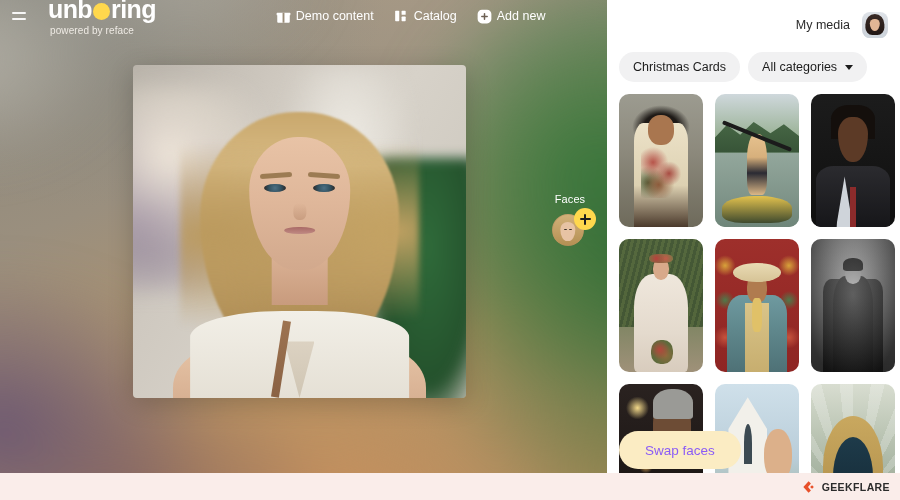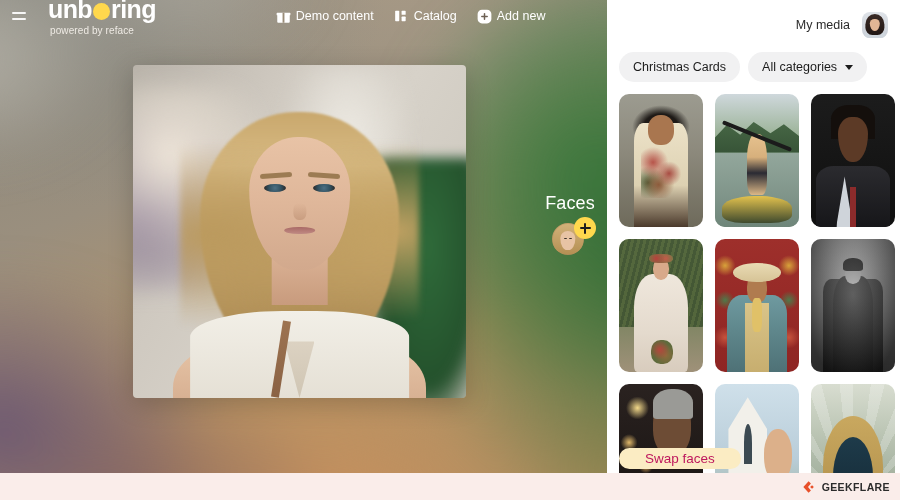--- a/index.html
+++ b/index.html
@@ -124,21 +124,21 @@
      background: linear-gradient(180deg,#dcd2c2 0%, #cfc5b3 100%); clip-path: polygon(50% 100%, 0 0, 100% 0); }
   .strap { position:absolute; left:45%; bottom:0; width:2.4%; height:23%;
      background: linear-gradient(180deg,#9d7350,#8a6244); transform: rotate(9deg); transform-origin: top; }
   .shoulder-l { position:absolute; left:12%; bottom:0; width:28%; height:16%;
      background: linear-gradient(180deg,#e6c4a6,#d8b193); border-radius:60% 20% 0 0 / 80% 40% 0 0;}
   .shoulder-r { position:absolute; right:12%; bottom:0; width:28%; height:16%;
      background: linear-gradient(180deg,#e6c4a6,#d8b193); border-radius:20% 60% 0 0 / 40% 80% 0 0;}
 
   
   .faces-rail { position:absolute; left:540px; top:193px; z-index:6; width:60px; }
-  .faces-label { color:#fff; font-size:18px; font-weight:500; text-align:center; margin-bottom:9px; letter-spacing:.1px;}
+  .faces-label { color:#fff; font-size:11px; font-weight:500; text-align:center; margin-bottom:9px; letter-spacing:.1px;}
   .face-chip-wrap { position:relative; width:34px; height:34px; margin:0 auto; margin-left:12px;}
   .face-chip {
     width:32px; height:32px; border-radius:50%; overflow:hidden; position:relative;
     background: linear-gradient(180deg,#c6a06a 0%, #b08c58 100%); cursor:pointer;
   }
   .fc-hair { position:absolute; left:50%; top:4%; width:94%; height:94%; transform:translateX(-50%);
     background: linear-gradient(180deg,#d2b179,#b59054); border-radius:50% 50% 42% 42%;}
   .fc-skin { position:absolute; left:50%; top:26%; width:48%; height:58%; transform:translateX(-50%);
     background:#e7c3a4; border-radius:48% 48% 44% 44% / 38% 38% 62% 62%;}
   .fc-eye { position:absolute; top:46%; width:9%; height:5%; background:#3b3128; border-radius:50%;}
@@ -271,22 +271,22 @@
   .t9 .arch{position:absolute;left:14%;top:24%;width:72%;height:76%;
      background:linear-gradient(180deg,#c9a85f 0%,#ae8d49 100%);border-radius:50% 50% 0 0;}
   .t9 .inner{position:absolute;left:26%;top:40%;width:48%;height:60%;
      background:linear-gradient(180deg,#1e3b4a 0%,#132733 100%);border-radius:50% 50% 0 0;}
   .t9 .rays{position:absolute;inset:0;background:
      repeating-conic-gradient(from 200deg at 50% 96%, rgba(255,255,255,.22) 0deg 6deg, rgba(255,255,255,0) 6deg 14deg);}
 
   
   .swap-wrap { position:absolute; left:12px; bottom:12px; }
   .swap-btn {
-    background:#FBECC3; color:#be185d; border:none; border-radius:22px;
-    padding:0 26px; height:21px; min-width:118px; font-size:13.5px;
+    background:#FBECC3; color:#8b5cf6; border:none; border-radius:22px;
+    padding:0 26px; height:38px; min-width:118px; font-size:13.5px;
     font-family:"Liberation Sans", sans-serif; cursor:default;
   }
 
   
   .footer {
     position:absolute; left:0; top:473px; width:900px; height:27px;
     background:#FAEDEA; display:flex; align-items:center; justify-content:flex-end; padding-right:10px;
   }
   .gf { display:flex; align-items:center; gap:7px; }
   .gf-text { font-size:10.5px; font-weight:700; color:#2b2b2b; letter-spacing:.4px; }

